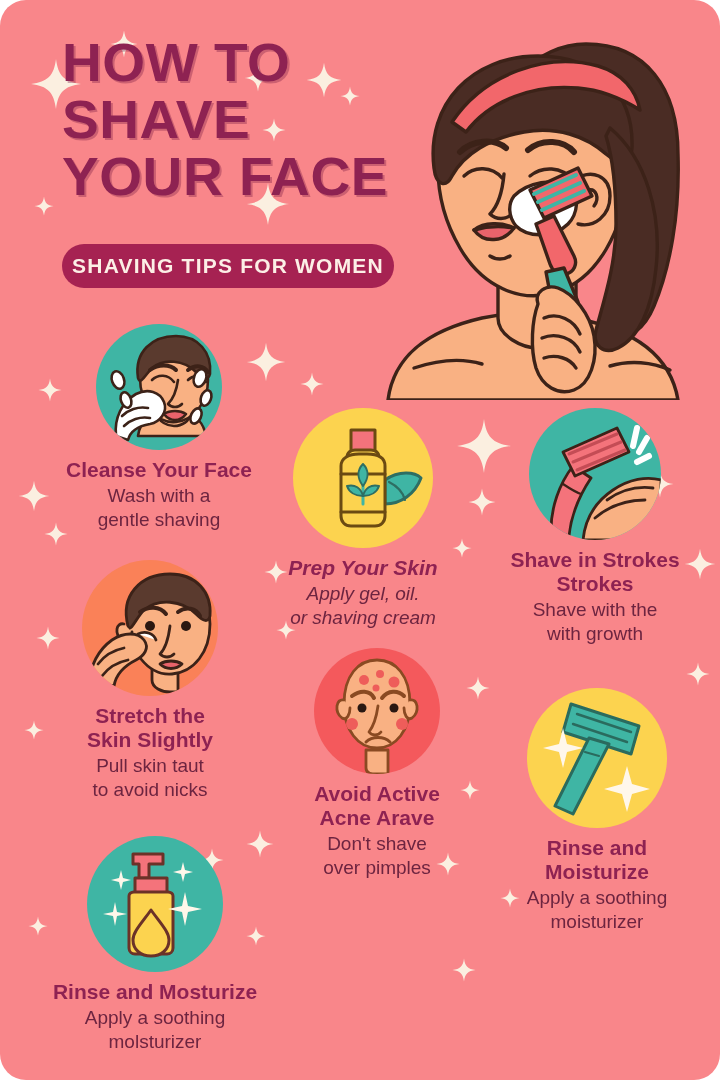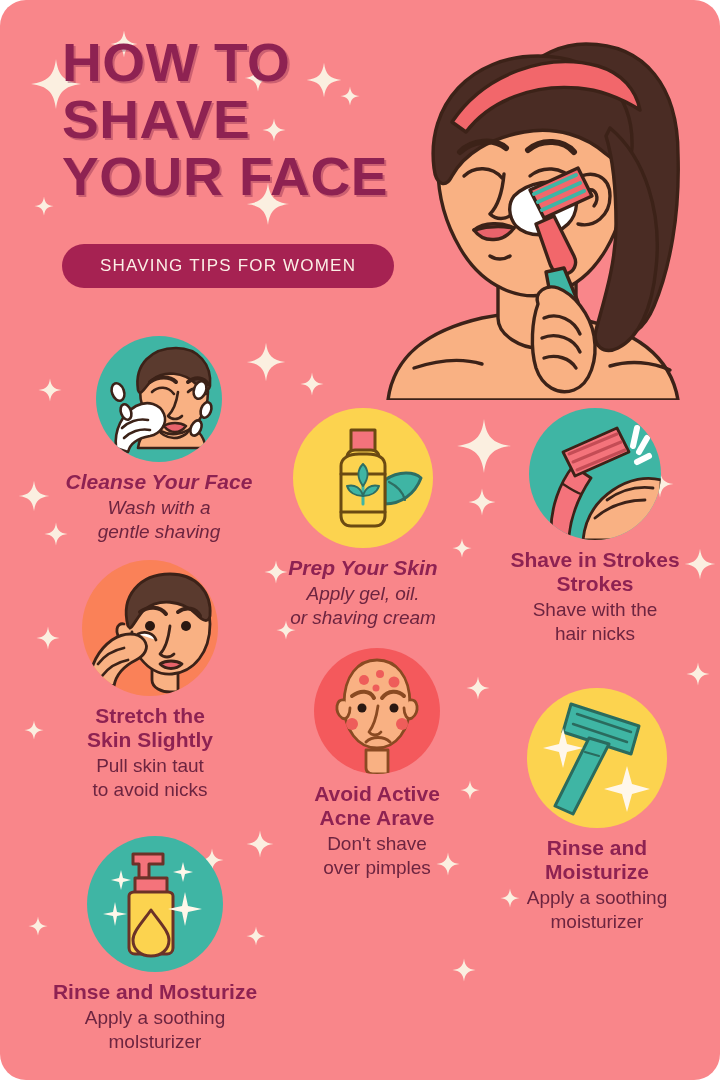--- a/index.html
+++ b/index.html
@@ -36,22 +36,22 @@
   }
   #subtitle-banner{
     position:absolute; left:62px; top:244px;
     width:332px; height:44px;
     background:#A62252;
     border-radius:22px;
     display:flex; align-items:center; justify-content:center;
   }
   #subtitle-banner .subtitle-text{
     color:#FCEFE6;
-    font-size:17px;
-    font-weight:normal;
+    font-size:21px;
+    font-weight:bold;
     letter-spacing:1.2px;
   }
 
   
   #hero{ position:absolute; left:378px; top:18px; width:342px; height:382px; }
 
   
   .tip{ position:absolute; }
   .tip-circle{
     position:relative;
@@ -68,21 +68,21 @@
     letter-spacing:0;
   }
   .tip-desc{
     color:#6D2440;
     font-size:19px;
     line-height:24px;
     margin-top:2px;
   }
 
   
-  #tip-cleanse   { left:24px;  top:336px; width:270px;font-style:italic; }
+  #tip-cleanse   { left:24px;  top:324px; width:270px; }
   #tip-prep      { left:249px; top:408px; width:228px;font-style:italic; }
   #tip-shave     { left:470px; top:408px; width:250px; }
   #tip-stretch   { left:24px;  top:560px; width:252px; }
   #tip-acne      { left:266px; top:648px; width:222px; }
   #tip-rinse-mois{ left:482px; top:688px; width:230px; }
   #tip-rinse-most{ left:14px;  top:836px; width:282px; }
 
   #tip-cleanse .tip-circle   { width:126px; height:126px; }
   #tip-prep .tip-circle      { width:140px; height:140px; }
   #tip-shave .tip-circle     { width:132px; height:132px; }
@@ -426,21 +426,21 @@
         </g>
       </svg>
     </div>
     <div class="tip-text">
       <div class="tip-title">
         <div>Shave in Strokes</div>
         <div>Strokes</div>
       </div>
       <div class="tip-desc">
         <div>Shave with the</div>
-        <div>hair nicks</div>
+        <div>with growth</div>
       </div>
     </div>
   </div>
 
   <div class="tip" id="tip-stretch">
     <div class="tip-circle" style="background:#FA8158">
       <svg viewBox="0 0 136 136" width="136" height="136">
         <g stroke="#3C2218" stroke-width="2.8" stroke-linecap="round" stroke-linejoin="round" fill="none">
           <path d="M70 104 L70 120 C70 128 80 132 88 132 L96 132 L96 104 Z" fill="#F9B183"></path>
           <path d="M46 60 C46 34 64 18 88 18 C112 18 128 38 128 64 C128 92 112 112 90 114 C66 116 46 90 46 60 Z" fill="#F9B183"></path>

